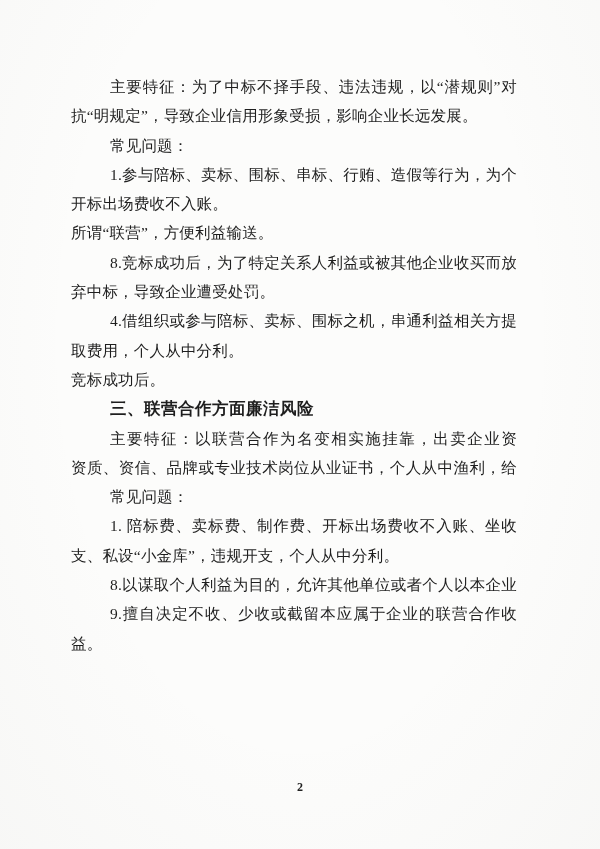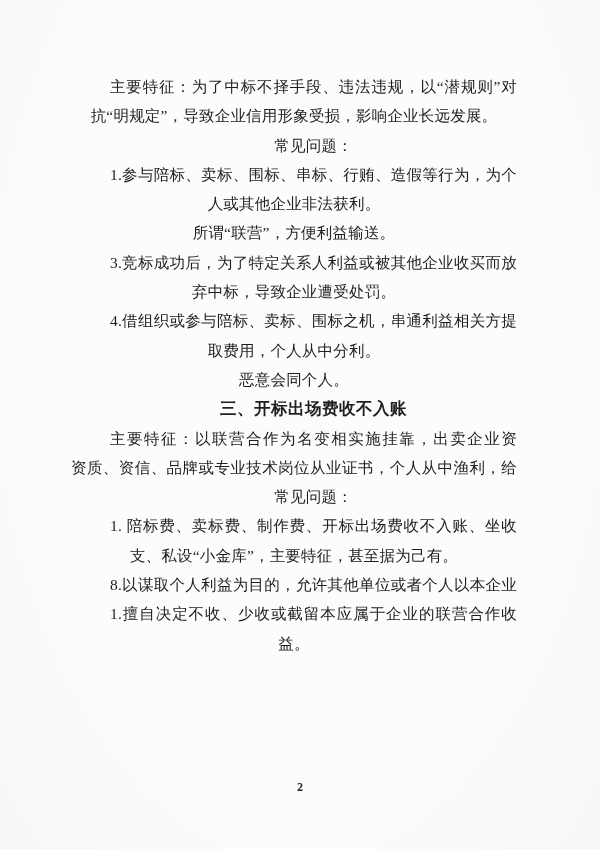--- a/index.html
+++ b/index.html
@@ -24,21 +24,21 @@
     left: 71px;
     top: 72px;
     width: 446px;
     font-size: 15.5px;
     line-height: 29.3px;
   }
   .block { margin: 0; padding: 0; }
   .line {
     height: 29.3px;
     overflow: hidden;
-    text-align: center;
+    text-align: left;
     letter-spacing: 0.2px;
   }
   
   .line.fill {
     text-align: justify;
     text-align-last: justify;
   }
   
   .line.first {
     text-indent: 39px;
@@ -68,52 +68,52 @@
   <div class="doc-body">
       <div class="block para">
         <div class="line first fill">主要特征：为了中标不择手段、违法违规，以“潜规则”对</div>
         <div class="line">抗“明规定”，导致企业信用形象受损，影响企业长远发展。</div>
       </div>
       <div class="block para">
         <div class="line first">常见问题：</div>
       </div>
       <div class="block para">
         <div class="line first fill">1.参与陪标、卖标、围标、串标、行贿、造假等行为，为个</div>
-        <div class="line">人或其他企业非法获利。</div>
+        <div class="line">开标出场费收不入账。</div>
       </div>
       <div class="block para">
         <div class="line">所谓“联营”，方便利益输送。</div>
       </div>
       <div class="block para">
-        <div class="line first fill">3.竞标成功后，为了特定关系人利益或被其他企业收买而放</div>
+        <div class="line first fill">8.竞标成功后，为了特定关系人利益或被其他企业收买而放</div>
         <div class="line">弃中标，导致企业遭受处罚。</div>
       </div>
       <div class="block para">
         <div class="line first fill">4.借组织或参与陪标、卖标、围标之机，串通利益相关方提</div>
         <div class="line">取费用，个人从中分利。</div>
       </div>
       <div class="block para">
-        <div class="line">恶意会同个人。</div>
+        <div class="line">竞标成功后。</div>
       </div>
       <div class="block heading">
-        <div class="line first">三、开标出场费收不入账</div>
+        <div class="line first">三、联营合作方面廉洁风险</div>
       </div>
       <div class="block para">
         <div class="line first fill">主要特征：以联营合作为名变相实施挂靠，出卖企业资源、</div>
         <div class="line fill">资质、资信、品牌或专业技术岗位从业证书，个人从中渔利，给</div>
       </div>
       <div class="block para">
         <div class="line first">常见问题：</div>
       </div>
       <div class="block para">
         <div class="line first fill">1. 陪标费、卖标费、制作费、开标出场费收不入账、坐收坐</div>
-        <div class="line">支、私设“小金库”，主要特征，甚至据为己有。</div>
+        <div class="line">支、私设“小金库”，违规开支，个人从中分利。</div>
       </div>
       <div class="block para">
         <div class="line first fill">8.以谋取个人利益为目的，允许其他单位或者个人以本企业</div>
       </div>
       <div class="block para">
-        <div class="line first fill">1.擅自决定不收、少收或截留本应属于企业的联营合作收</div>
+        <div class="line first fill">9.擅自决定不收、少收或截留本应属于企业的联营合作收</div>
         <div class="line">益。</div>
       </div>
     </div>
   <div class="page-number">2</div>
 </div>
 
 </body></html>

